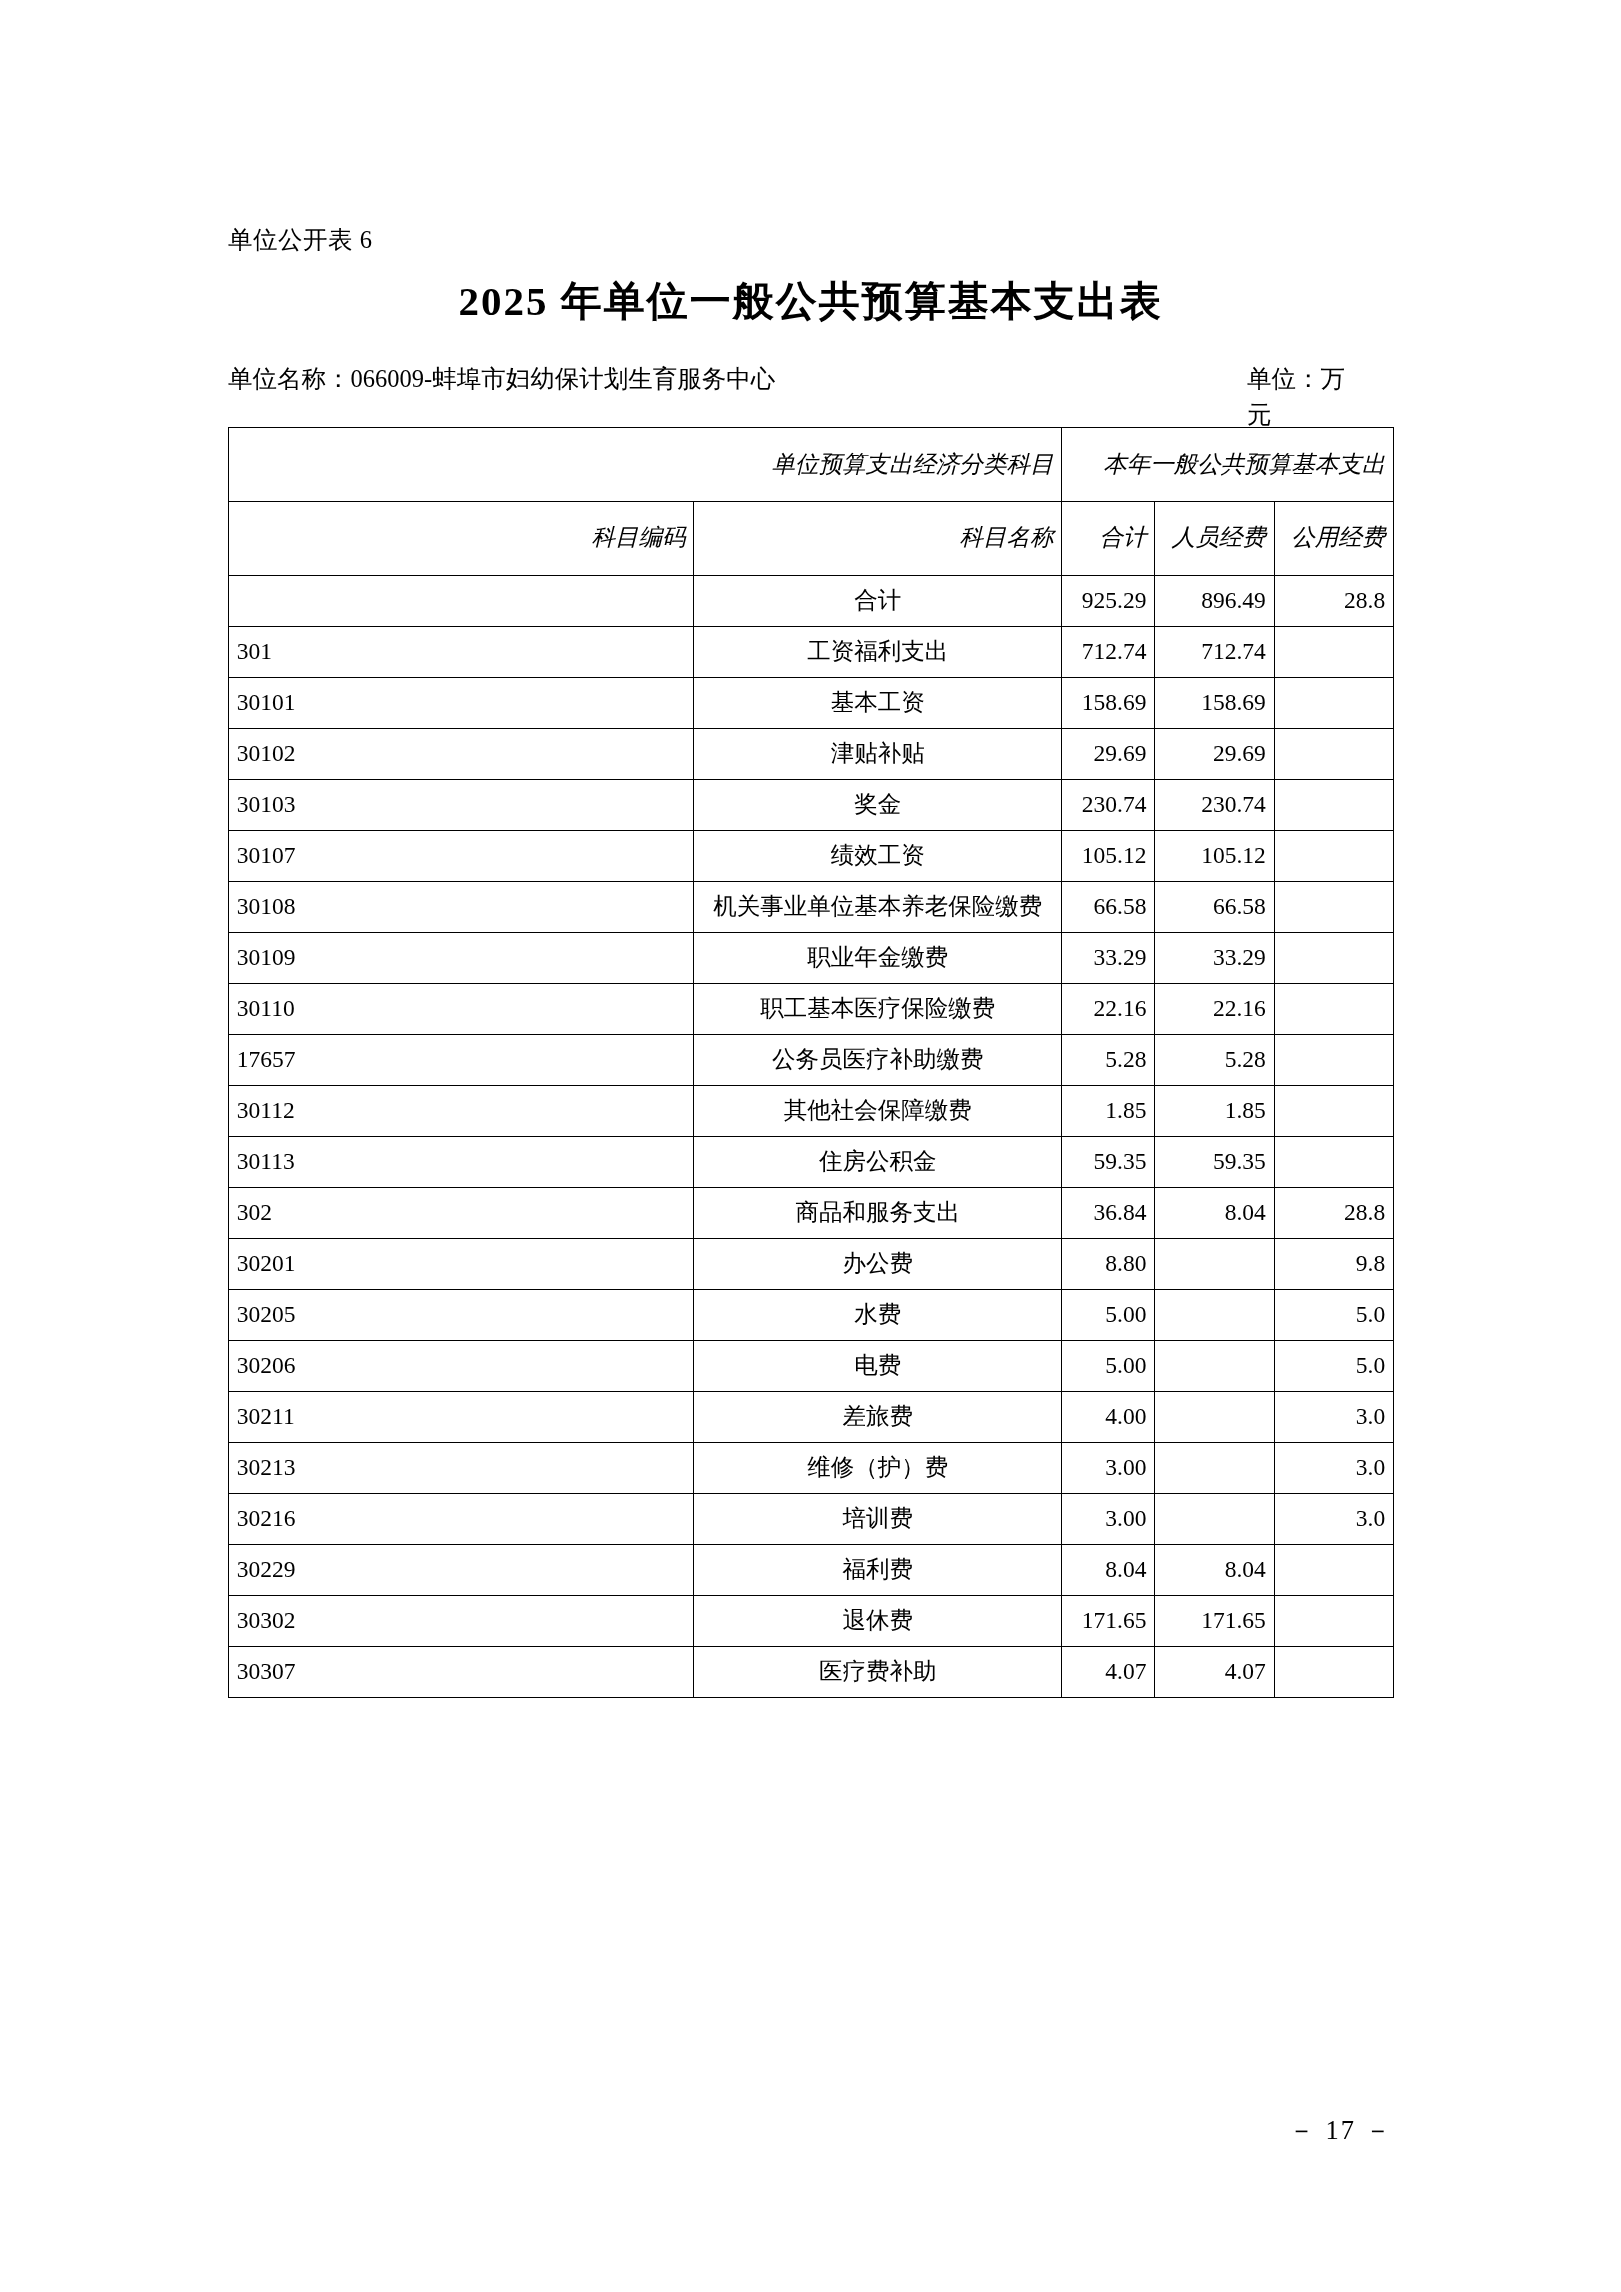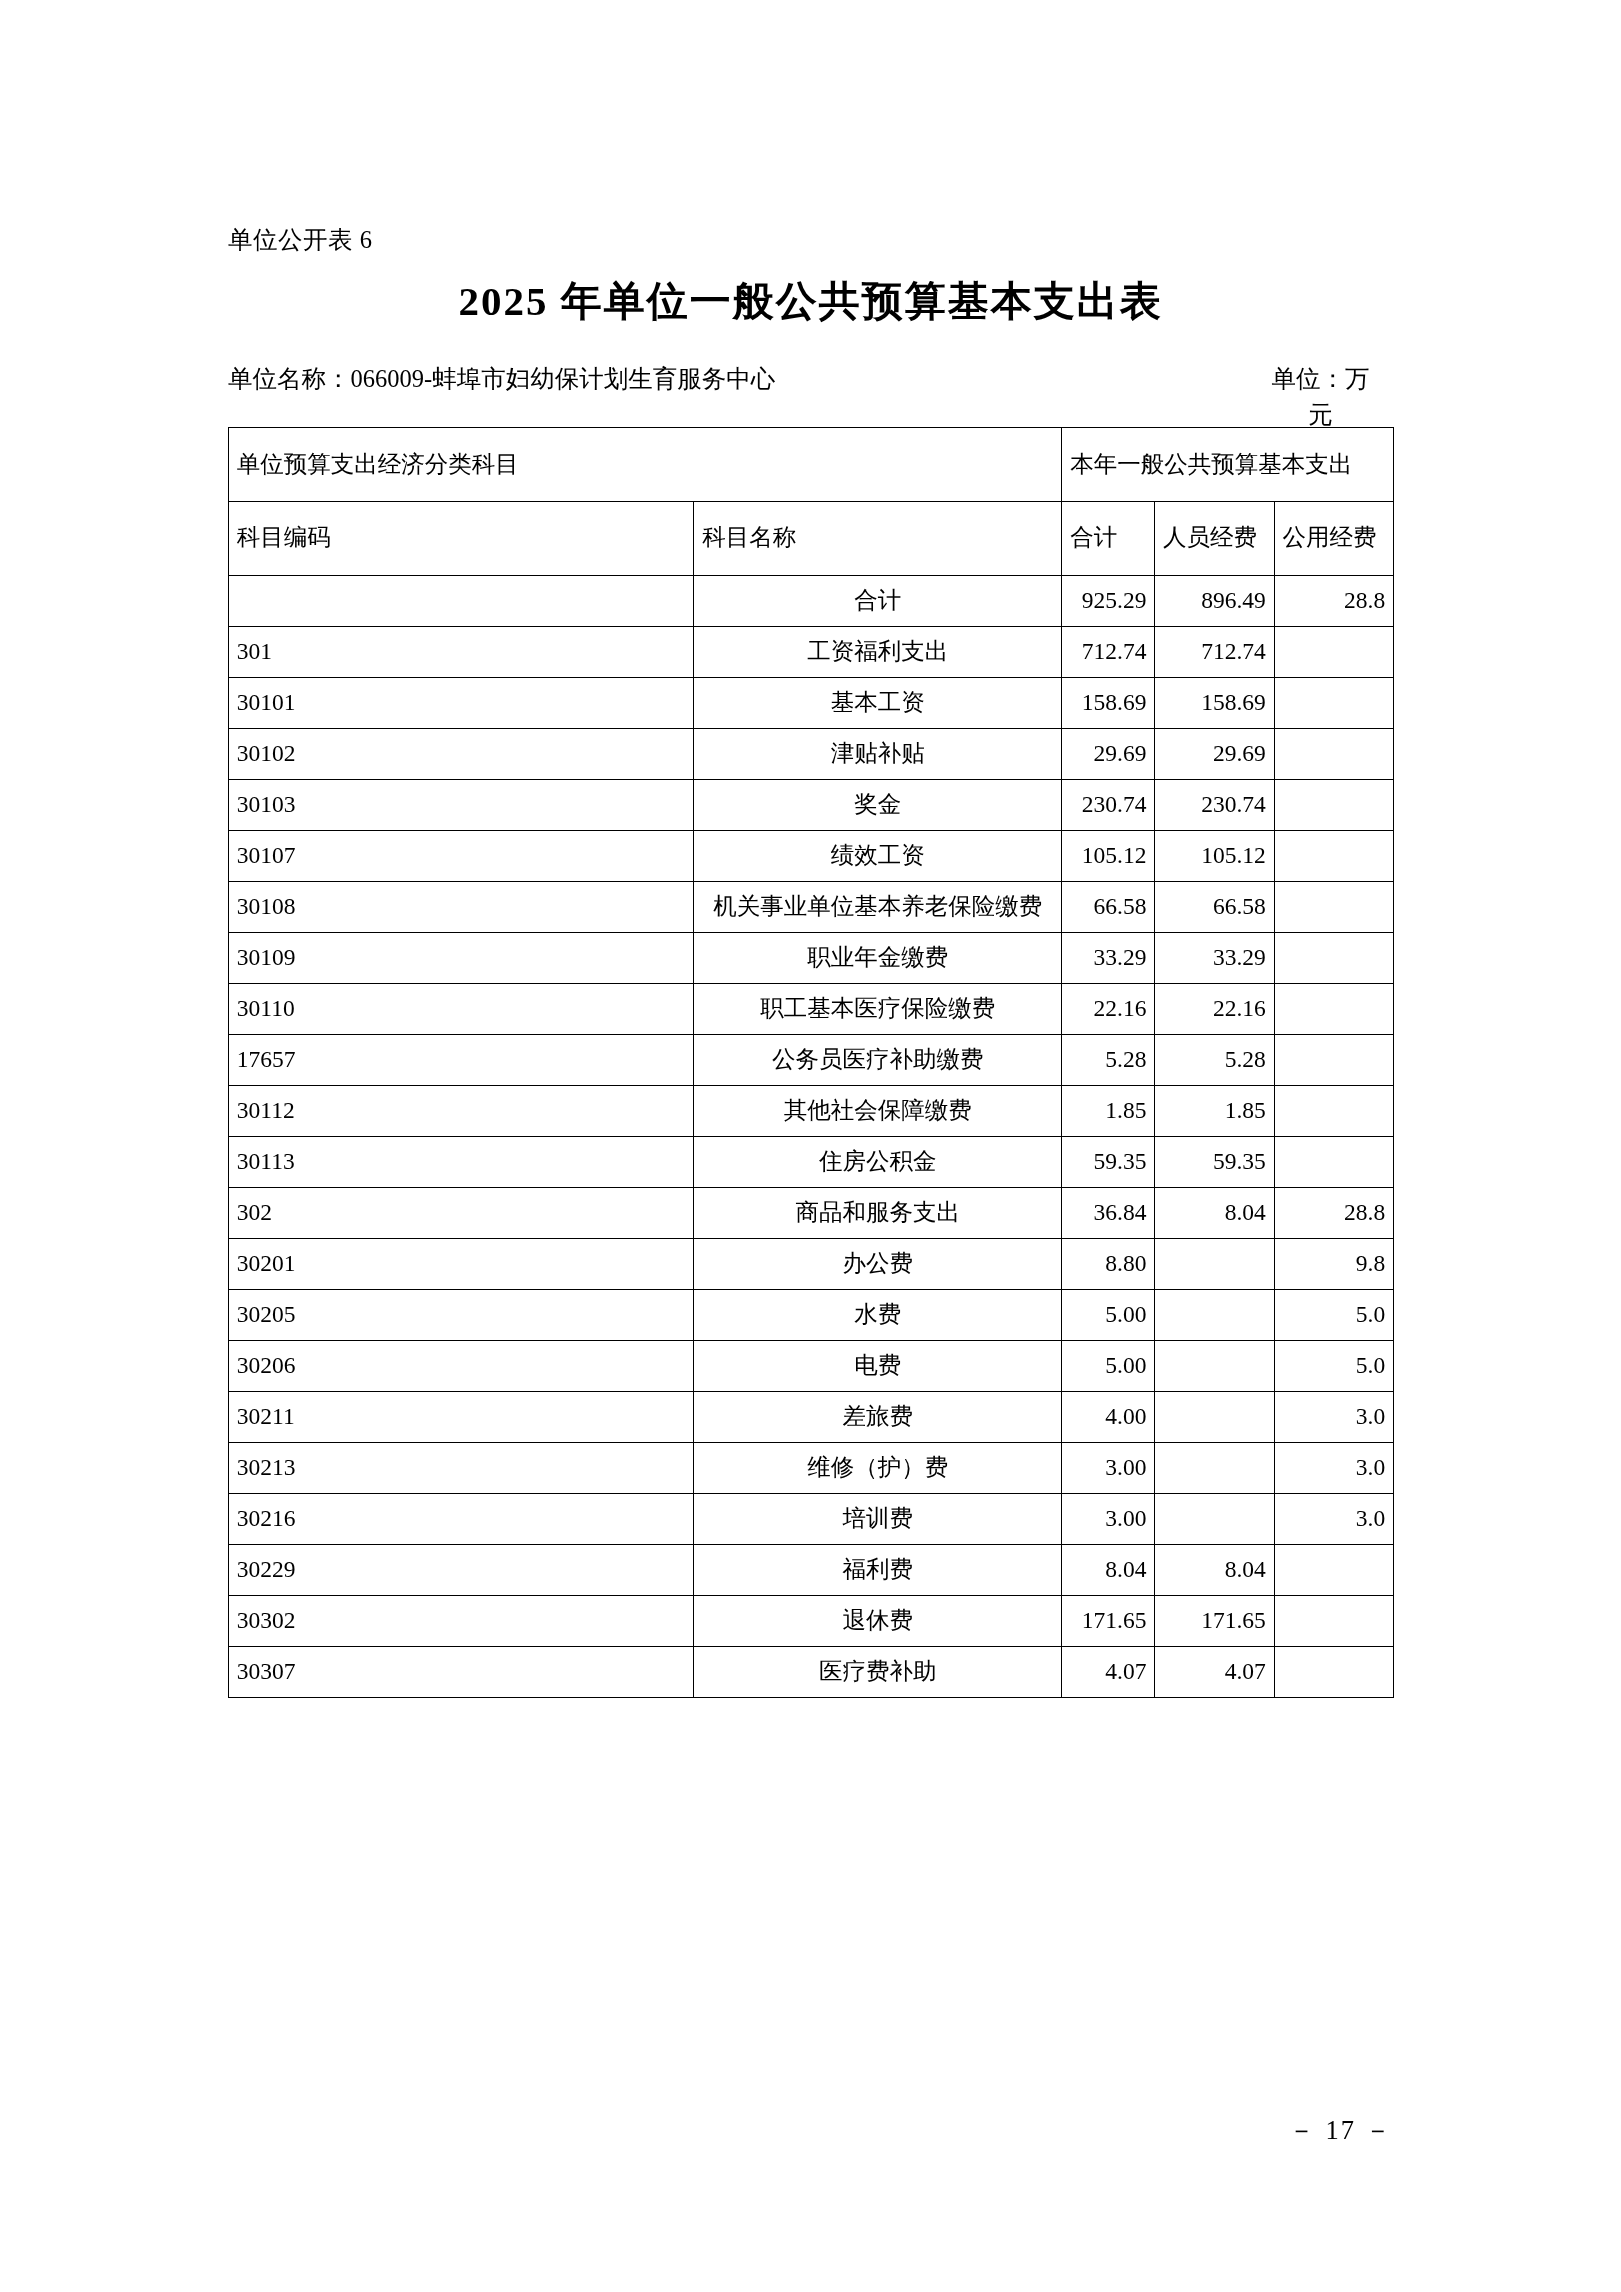--- a/index.html
+++ b/index.html
@@ -47,21 +47,21 @@
   }
   .meta-left {
     display: inline-block;
     max-width: 745px;
     line-height: 1.45;
   }
   .meta-right {
     position: absolute;
     right: 0;
     top: 0;
-    text-align: center;
+    text-align: left;
     line-height: 1.45;
     width: 147px;
   }
   .meta-unit-line2 {
     display: block;
   }
   table.budget {
     position: absolute;
     left: 228px;
     top: 427px;
@@ -77,21 +77,22 @@
     vertical-align: middle;
     line-height: 1.35;
   }
   .col-code { width: 421px; }
   .col-name { width: 333px; }
   .col-total { width: 84px; }
   .col-person { width: 108px; }
   .col-public { width: 108px; }
 
   .hdr-center {
-    text-align: left;
+    text-align: right;
+    font-style: italic;
   }
   .hdr-tall {
     height: 61px;
   }
   .cell-name {
     text-align: center;
   }
   .cell-num {
     text-align: right;
     padding-right: 9.8px;

